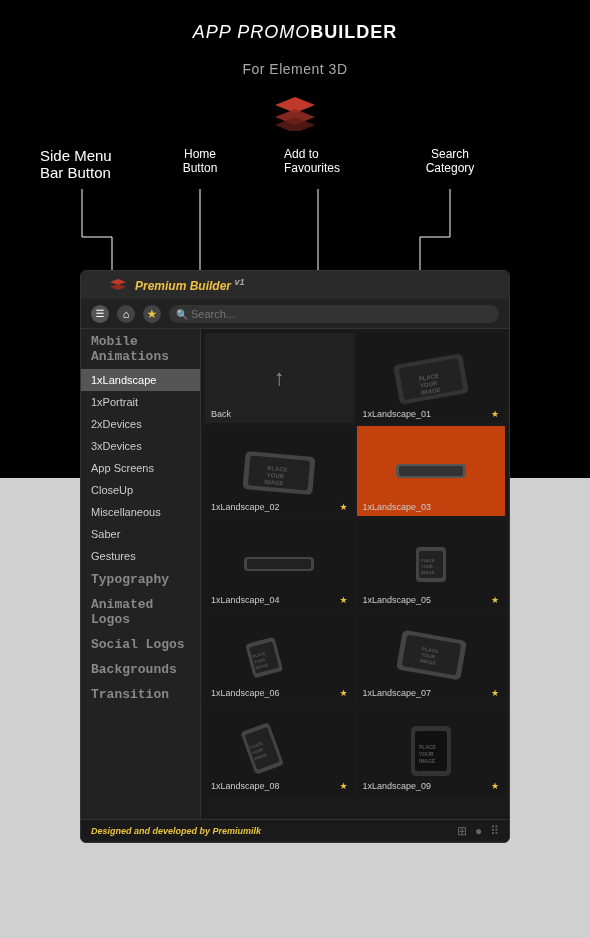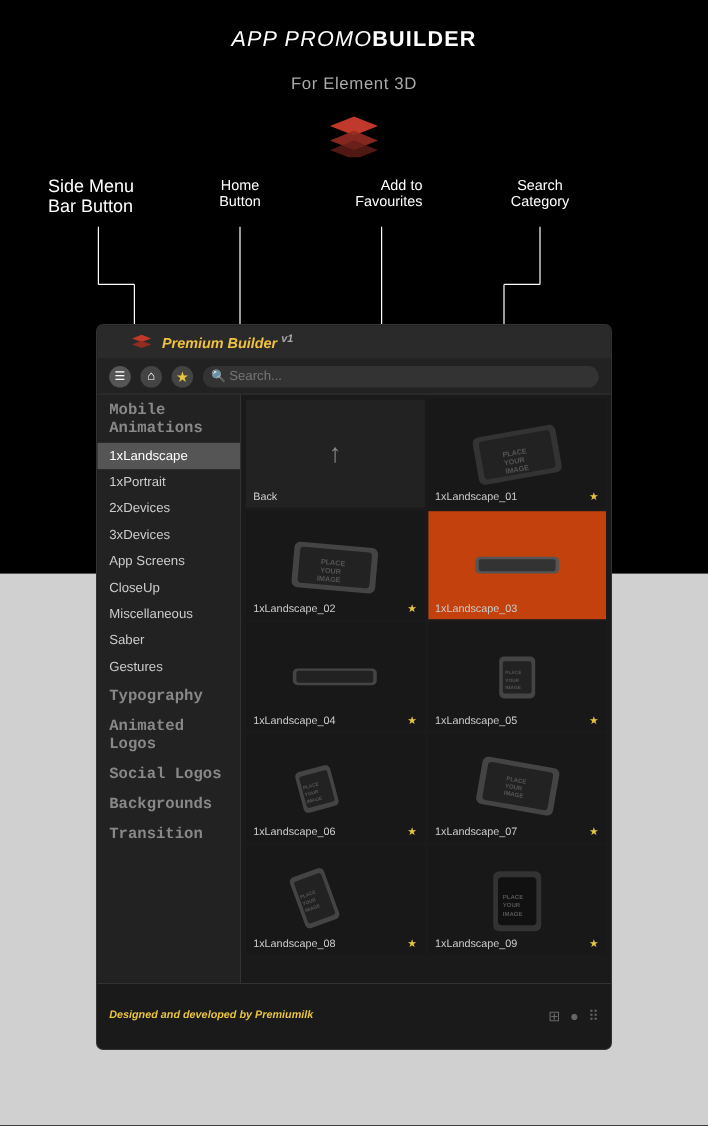--- a/index.html
+++ b/index.html
@@ -211,23 +211,23 @@
     }
     .cell-arrow {
       font-size: 22px;
       color: #888;
     }
 
     
     .footer {
       background: #1a1a1a;
       border-top: 1px solid #333;
-      padding: 20px 10px;
-      display: flex;
-      align-items: flex-start;
+      padding: 4px 10px;
+      display: flex;
+      align-items: center;
       justify-content: space-between;
     }
     .footer-text {
       color: #555;
       font-size: 9px;
     }
     .footer-text span {
       color: #e8c440;
       font-style: italic;
       font-weight: bold;
@@ -277,21 +277,21 @@
       <polygon points="22,2 42,10 22,18 2,10" fill="#c0392b"></polygon>
       <polygon points="22,14 42,22 22,30 2,22" fill="#922b21" opacity="0.9"></polygon>
       <polygon points="22,22 42,30 22,38 2,30" fill="#641e16" opacity="0.8"></polygon>
     </svg>
   </div>
 
   <div style="position:relative; height:160px;">
 
     <div style="position:absolute; top:0; left:40px; color:#fff; font-size:15px; width:90px;">Side Menu<br>Bar Button</div>
     <div style="position:absolute; top:0; left:160px; color:#fff; font-size:12px; text-align:center; width:80px;">Home<br>Button</div>
-    <div style="position:absolute; top:0; left:272px; color:#fff; font-size:12px; text-align:right; width:80px;">Add to<br>Favourites</div>
+    <div style="position:absolute; top:0; left:284px; color:#fff; font-size:12px; text-align:left; width:80px;">Add to<br>Favourites</div>
     <div style="position:absolute; top:0; left:410px; color:#fff; font-size:12px; text-align:center; width:80px;">Search<br>Category</div>
 
     <svg style="position:absolute;top:0;left:0;width:590px;height:160px;">
 
       <line x1="82" y1="42" x2="82" y2="90" stroke="#fff" stroke-width="1"></line>
       <line x1="82" y1="90" x2="112" y2="90" stroke="#fff" stroke-width="1"></line>
       <line x1="112" y1="90" x2="112" y2="130" stroke="#fff" stroke-width="1"></line>
 
       <line x1="200" y1="42" x2="200" y2="130" stroke="#fff" stroke-width="1"></line>
 

